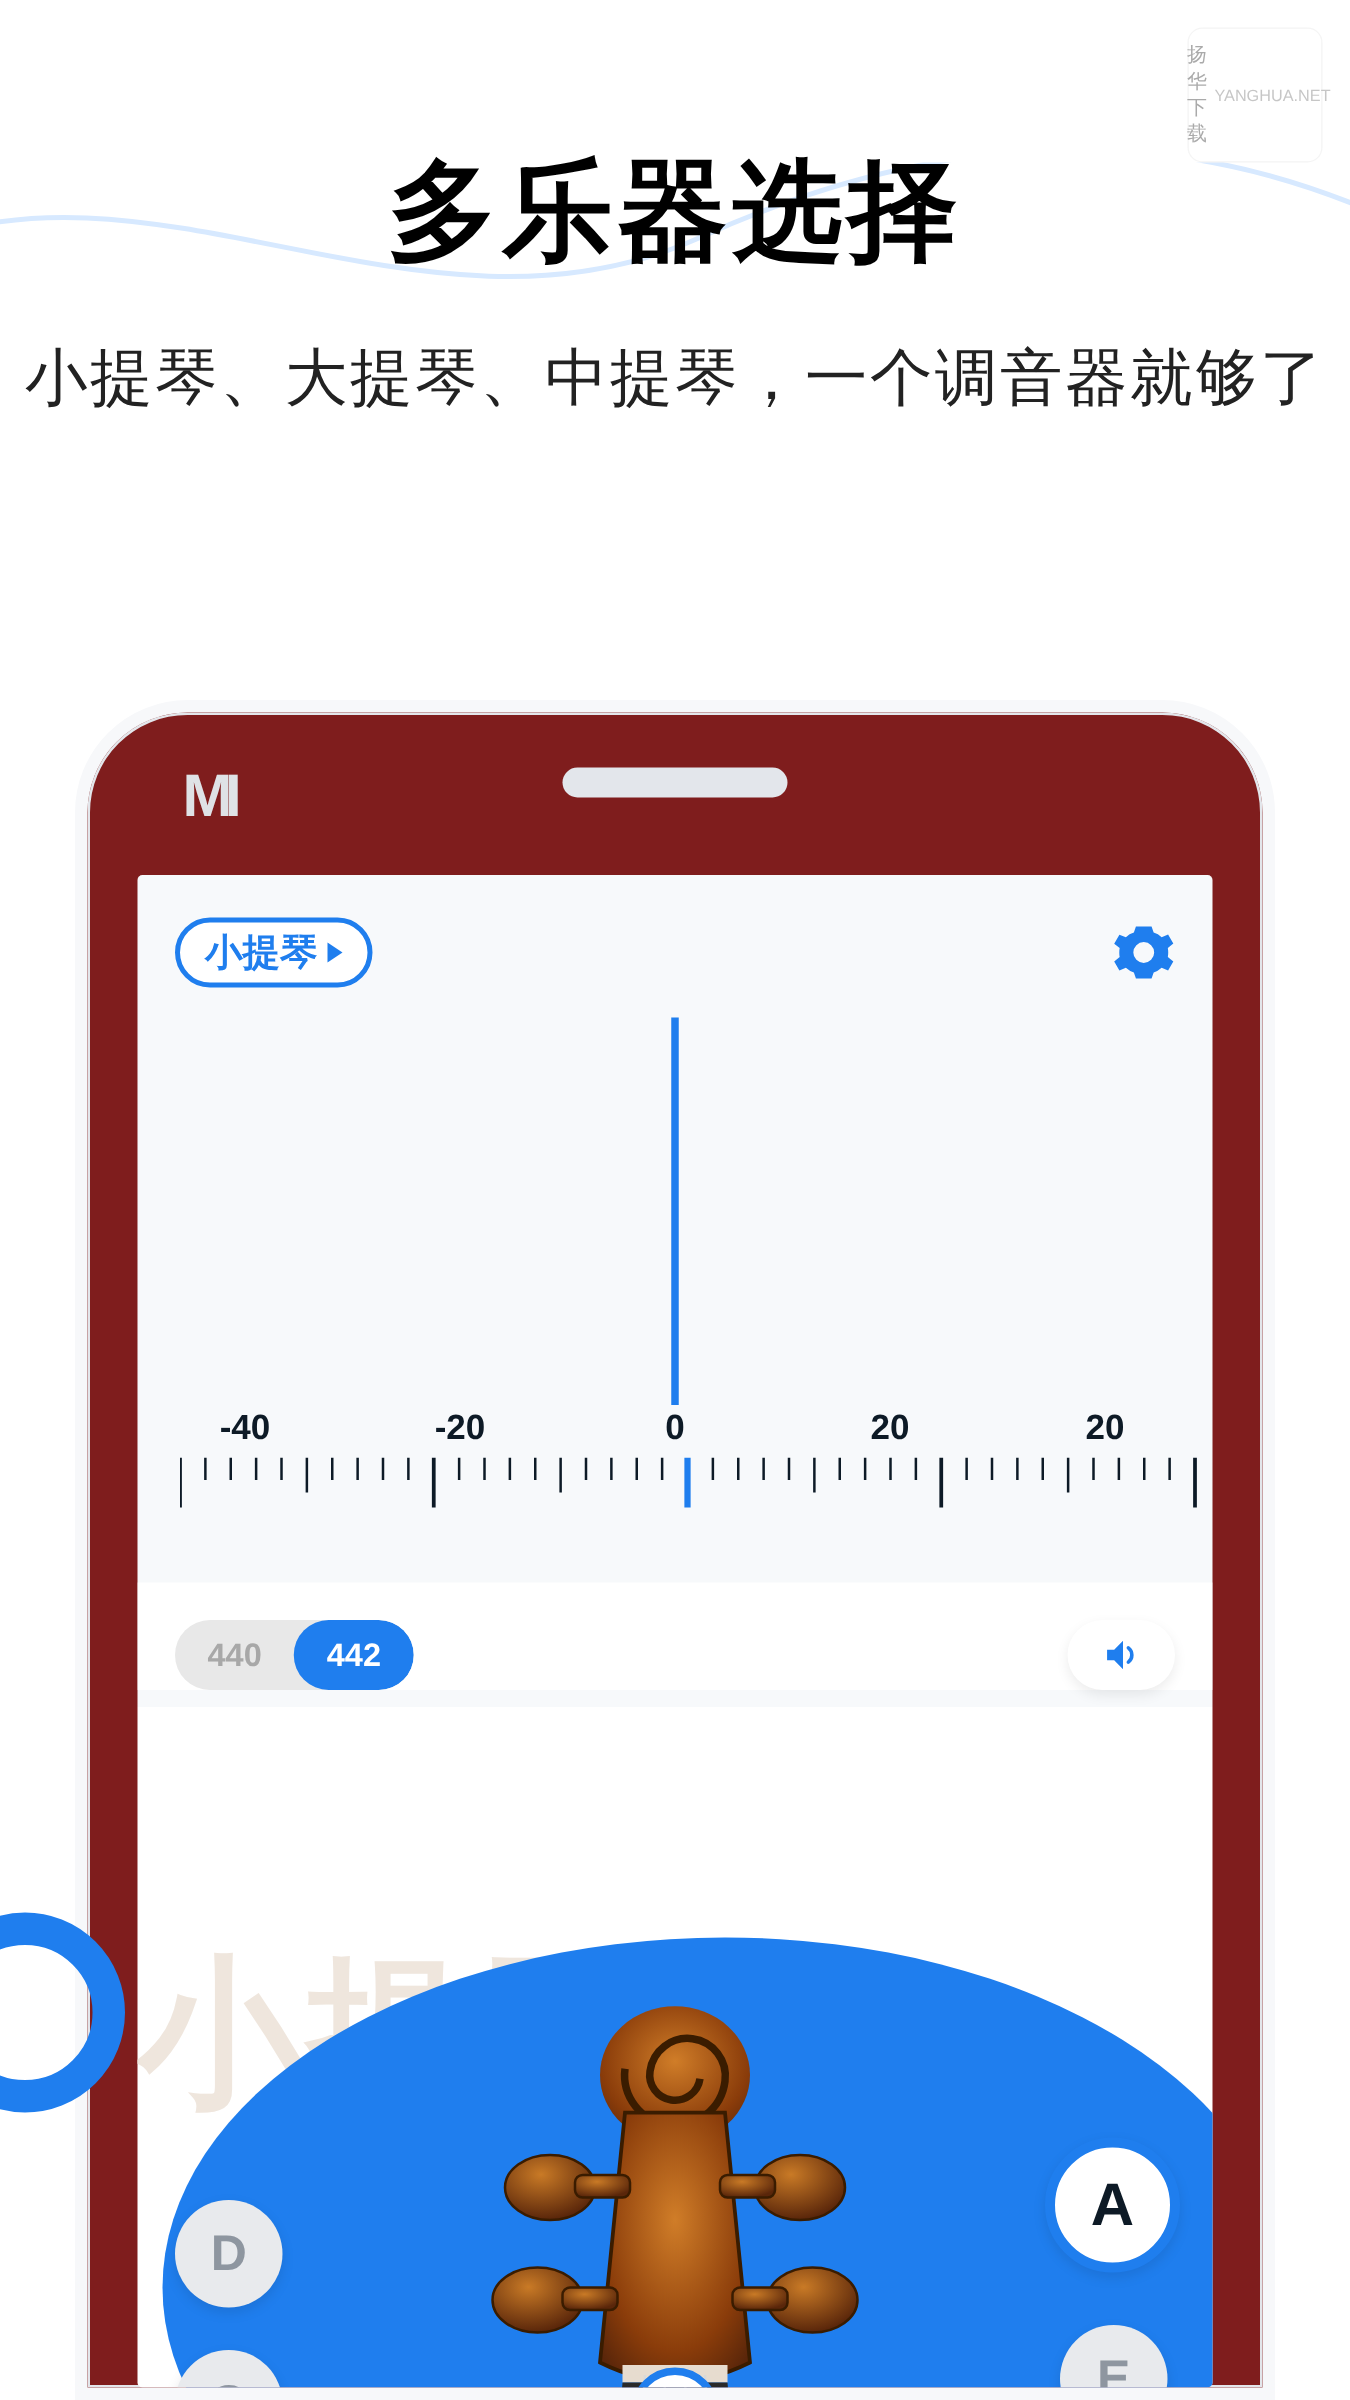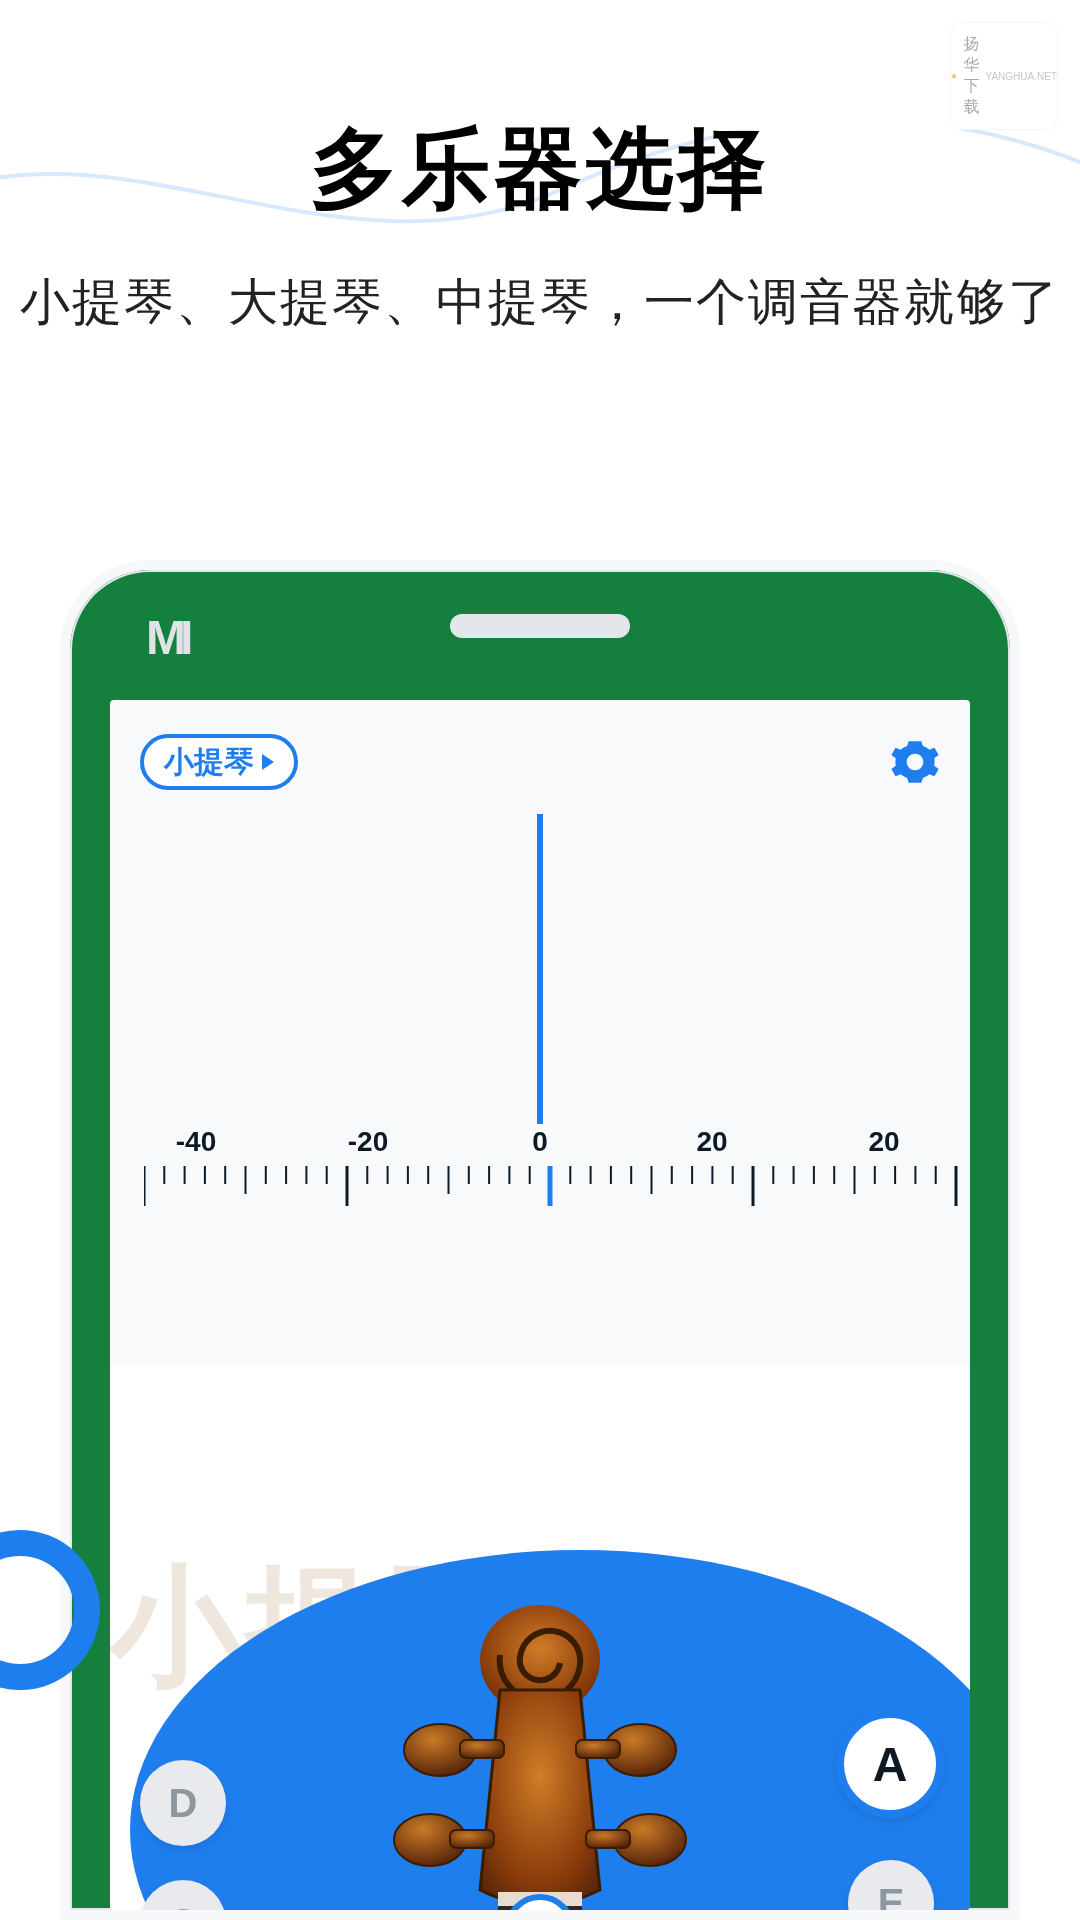--- a/index.html
+++ b/index.html
@@ -8,21 +8,21 @@
   
   .hero { position:relative; height:520px; background:#fff; text-align:center; overflow:hidden; }
   .wave { position:absolute; top:130px; left:-80px; right:-80px; height:120px; }
   .wave svg { width:1240px; height:120px; display:block; }
   .hero h1 { position:relative; font-size:88px; font-weight:900; color:#000; margin-top:110px; letter-spacing:4px; }
   .hero p  { position:relative; font-size:50px; color:#222; margin-top:40px; letter-spacing:2px; }
 
   
   .phone { position:absolute; left:50%; top:560px; transform:translateX(-50%);
            width:960px; height:1360px; border-radius:90px 90px 0 0;
-           background:#15803d; border:10px solid #f7f8fa; box-shadow:0 0 0 2px #e3e6eb inset;
+           background:#7f1d1d; border:10px solid #f7f8fa; box-shadow:0 0 0 2px #e3e6eb inset;
            overflow:hidden; }
   .phone::after{ content:""; position:absolute; left:50%; top:44px; transform:translateX(-50%);
            width:180px; height:24px; background:#e3e6eb; border-radius:14px; }
   .mi { position:absolute; left:76px; top:40px; font-family:sans-serif; font-size:48px;
         font-weight:700; color:#dfe2e6; letter-spacing:-6px; }
 
   .screen { position:absolute; left:40px; right:40px; top:130px; bottom:0;
             background:linear-gradient(#f7f9fb 0%,#f7f9fb 55%,#fff 55%,#fff 100%);
             border-radius:4px; overflow:hidden; }
 
@@ -101,21 +101,21 @@
   <h1>多乐器选择</h1>
   <p>小提琴、大提琴、中提琴，一个调音器就够了</p>
 </div>
 
 <div class="site-wm">
   <svg viewBox="0 0 24 24">
       <circle cx="12" cy="12" r="9" fill="#f7c648"></circle>
       <path d="M8 7l3 4-4 6h4l3-5 2 3" stroke="#000" stroke-width="1.2" fill="none"></path>
     </svg>
   <span>扬华下载</span>
-  <span style="font-size:10px;color:#999;">YANGHUA.NET</span>
+  <span style="font-size:13px;color:#999;">YANGHUA.NET</span>
 </div>
 
 <div class="ring"></div>
 
 <div class="phone">
   <div class="mi">MI</div>
 
   <div class="screen">
 
     <div class="topbar">
@@ -181,20 +181,32 @@
             <line x1="710.5" x2="710.5" y1="0" y2="28" stroke="#0d1a26" stroke-width="2"></line>
             <line x1="730.8000000000001" x2="730.8000000000001" y1="0" y2="18" stroke="#0d1a26" stroke-width="2"></line>
             <line x1="751.1" x2="751.1" y1="0" y2="18" stroke="#0d1a26" stroke-width="2"></line>
             <line x1="771.4" x2="771.4" y1="0" y2="18" stroke="#0d1a26" stroke-width="2"></line>
             <line x1="791.7" x2="791.7" y1="0" y2="18" stroke="#0d1a26" stroke-width="2"></line>
             <line x1="812" x2="812" y1="0" y2="40" stroke="#0d1a26" stroke-width="3"></line>
           </svg>
       </div>
     </div>
 
+    <div class="opts">
+      <div class="hz-toggle" id="hz-toggle">
+          <span>440</span>
+          <span class="sel">442</span>
+        </div>
+      <div class="sound-btn">
+        <svg viewBox="0 0 24 24" fill="#1f7eee">
+          <path d="M4 9v6h4l5 5V4L8 9H4z"></path>
+            <path d="M16 8a5 5 0 010 8" stroke="#1f7eee" stroke-width="2" fill="none" stroke-linecap="round"></path>
+        </svg>
+      </div>
+    </div>
 
     <div class="wm">小提琴</div>
 
 
     <div class="blob"></div>
 
     <svg class="violin" width="420" height="520" viewBox="0 0 420 520">
       <defs>
         <radialGradient id="wood" cx="50%" cy="40%" r="70%">
           <stop offset="0%" stop-color="#d07d28"></stop>

